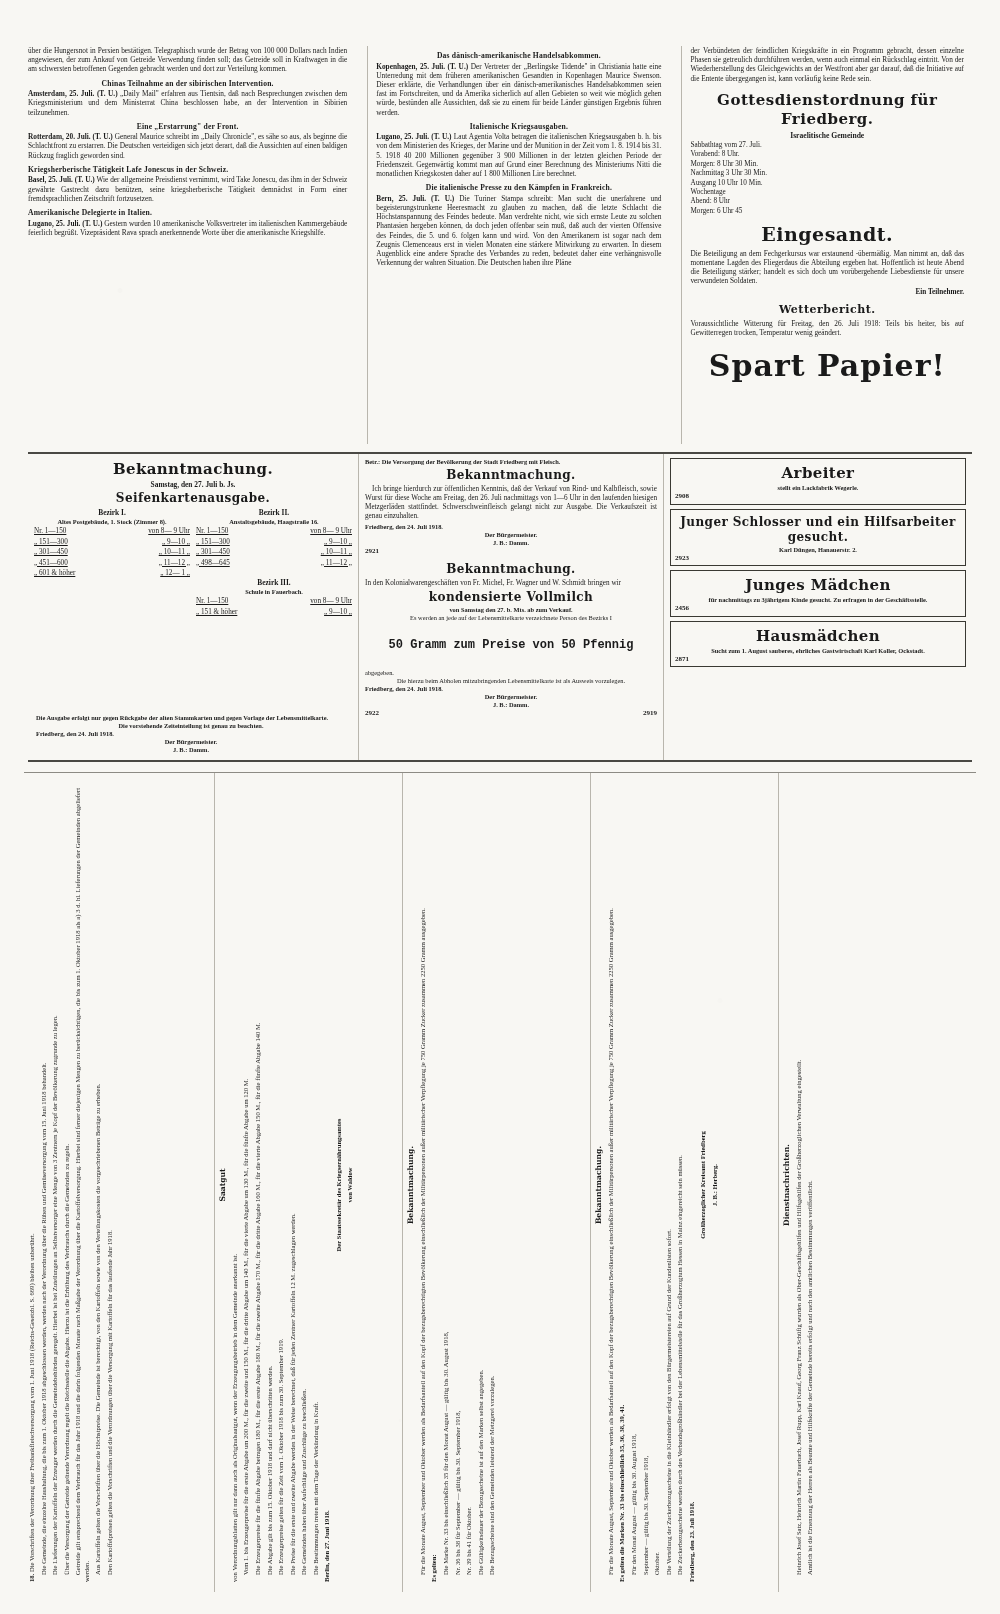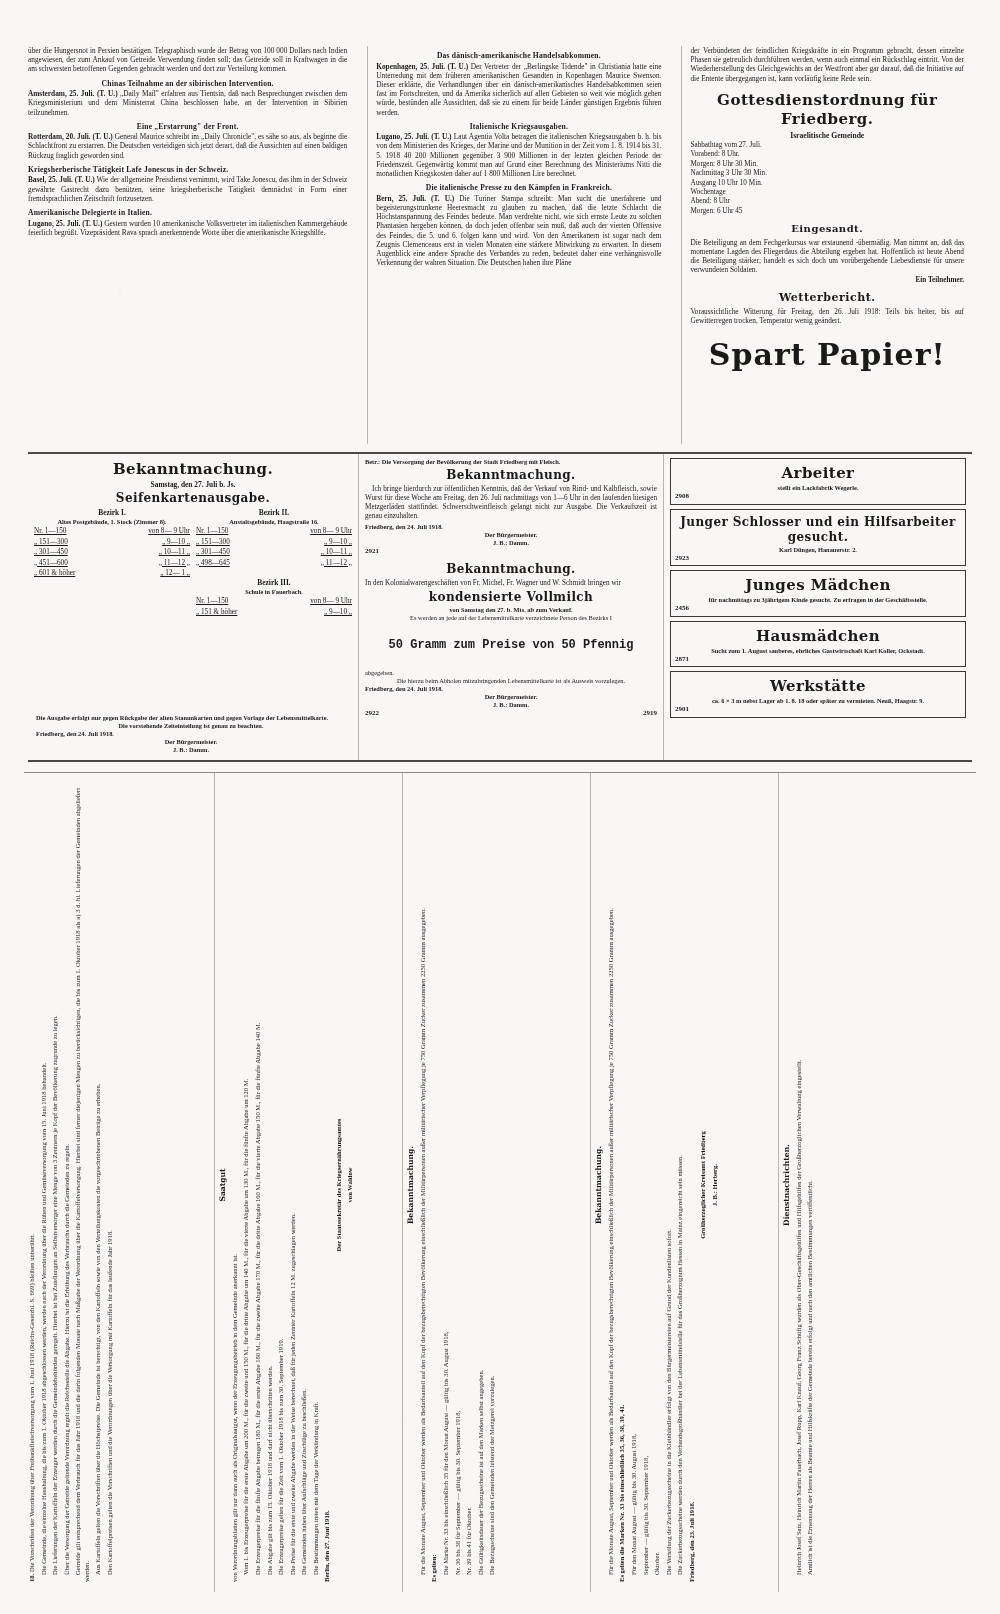--- a/index.html
+++ b/index.html
@@ -240,21 +240,21 @@
         <div>Sabbathtag vom 27. Juli.</div>
         <div>Vorabend: 8 Uhr.</div>
         <div>Morgen: 8 Uhr 30 Min.</div>
         <div>Nachmittag 3 Uhr 30 Min.</div>
         <div>Ausgang 10 Uhr 10 Min.</div>
         <div>Wochentage</div>
         <div>Abend: 8 Uhr</div>
         <div>Morgen: 6 Uhr 45</div>
       </div>
 
-      <div class="display" style="font-size:10px;margin:7px 0 2px;">Eingesandt.</div>
+      <div class="display" style="font-size:19px;margin:7px 0 2px;">Eingesandt.</div>
       <p class="npara first">Die Beteiligung an dem Fechgerkursus war erstaunend -übermäßig. Man nimmt an, daß das momentane Lagden des Fliegerdaus die Abteilung ergeben hat. Hoffentlich ist heute Abend die Beteiligung stärker; handelt es sich doch um vorübergehende Liebesdienste für unsere verwundeten Soldaten.</p>
       <div style="text-align:right;font-weight:bold;font-size:7.2px;">Ein Teilnehmer.</div>
 
       <div class="display" style="font-size:11px;margin:6px 0 2px;">Wetterbericht.</div>
       <p class="npara first">Voraussichtliche Witterung für Freitag, den 26. Juli 1918: Teils bis heiter, bis auf Gewitterregen trocken, Temperatur wenig geändert.</p>
 
       <div class="display" style="font-size:30px;margin:10px 0 0;letter-spacing:1px;">Spart Papier!</div>
     </div>
   </div>
 
@@ -376,25 +376,20 @@
         <div class="tiny bold">für nachmittags zu 3jährigem Kinde gesucht. Zu erfragen in der Geschäftsstelle.</div>
         <div class="refnum" style="text-align:left">2456</div>
       </div>
 
       <div class="boxed">
         <div class="ad-title">Hausmädchen</div>
         <div class="tiny bold">Sucht zum 1. August sauberes, ehrliches Gastwirtschaft Karl Koller, Ockstadt.</div>
         <div class="refnum" style="text-align:left">2871</div>
       </div>
 
-      <div class="boxed">
-        <div class="ad-title">Werkstätte</div>
-        <div class="tiny bold">ca. 6 × 3 m nebst Lager ab 1. 8. 18 oder später zu vermieten. Neuß, Haagstr. 9.</div>
-        <div class="refnum" style="text-align:left">2901</div>
-      </div>
     </div>
   </div>
 
   <div class="zone" id="rot-zone">
 
     <div class="divider-v" style="left:190px"></div>
     <div class="divider-v" style="left:378px"></div>
     <div class="divider-v" style="left:566px"></div>
     <div class="divider-v" style="left:754px"></div>
 

